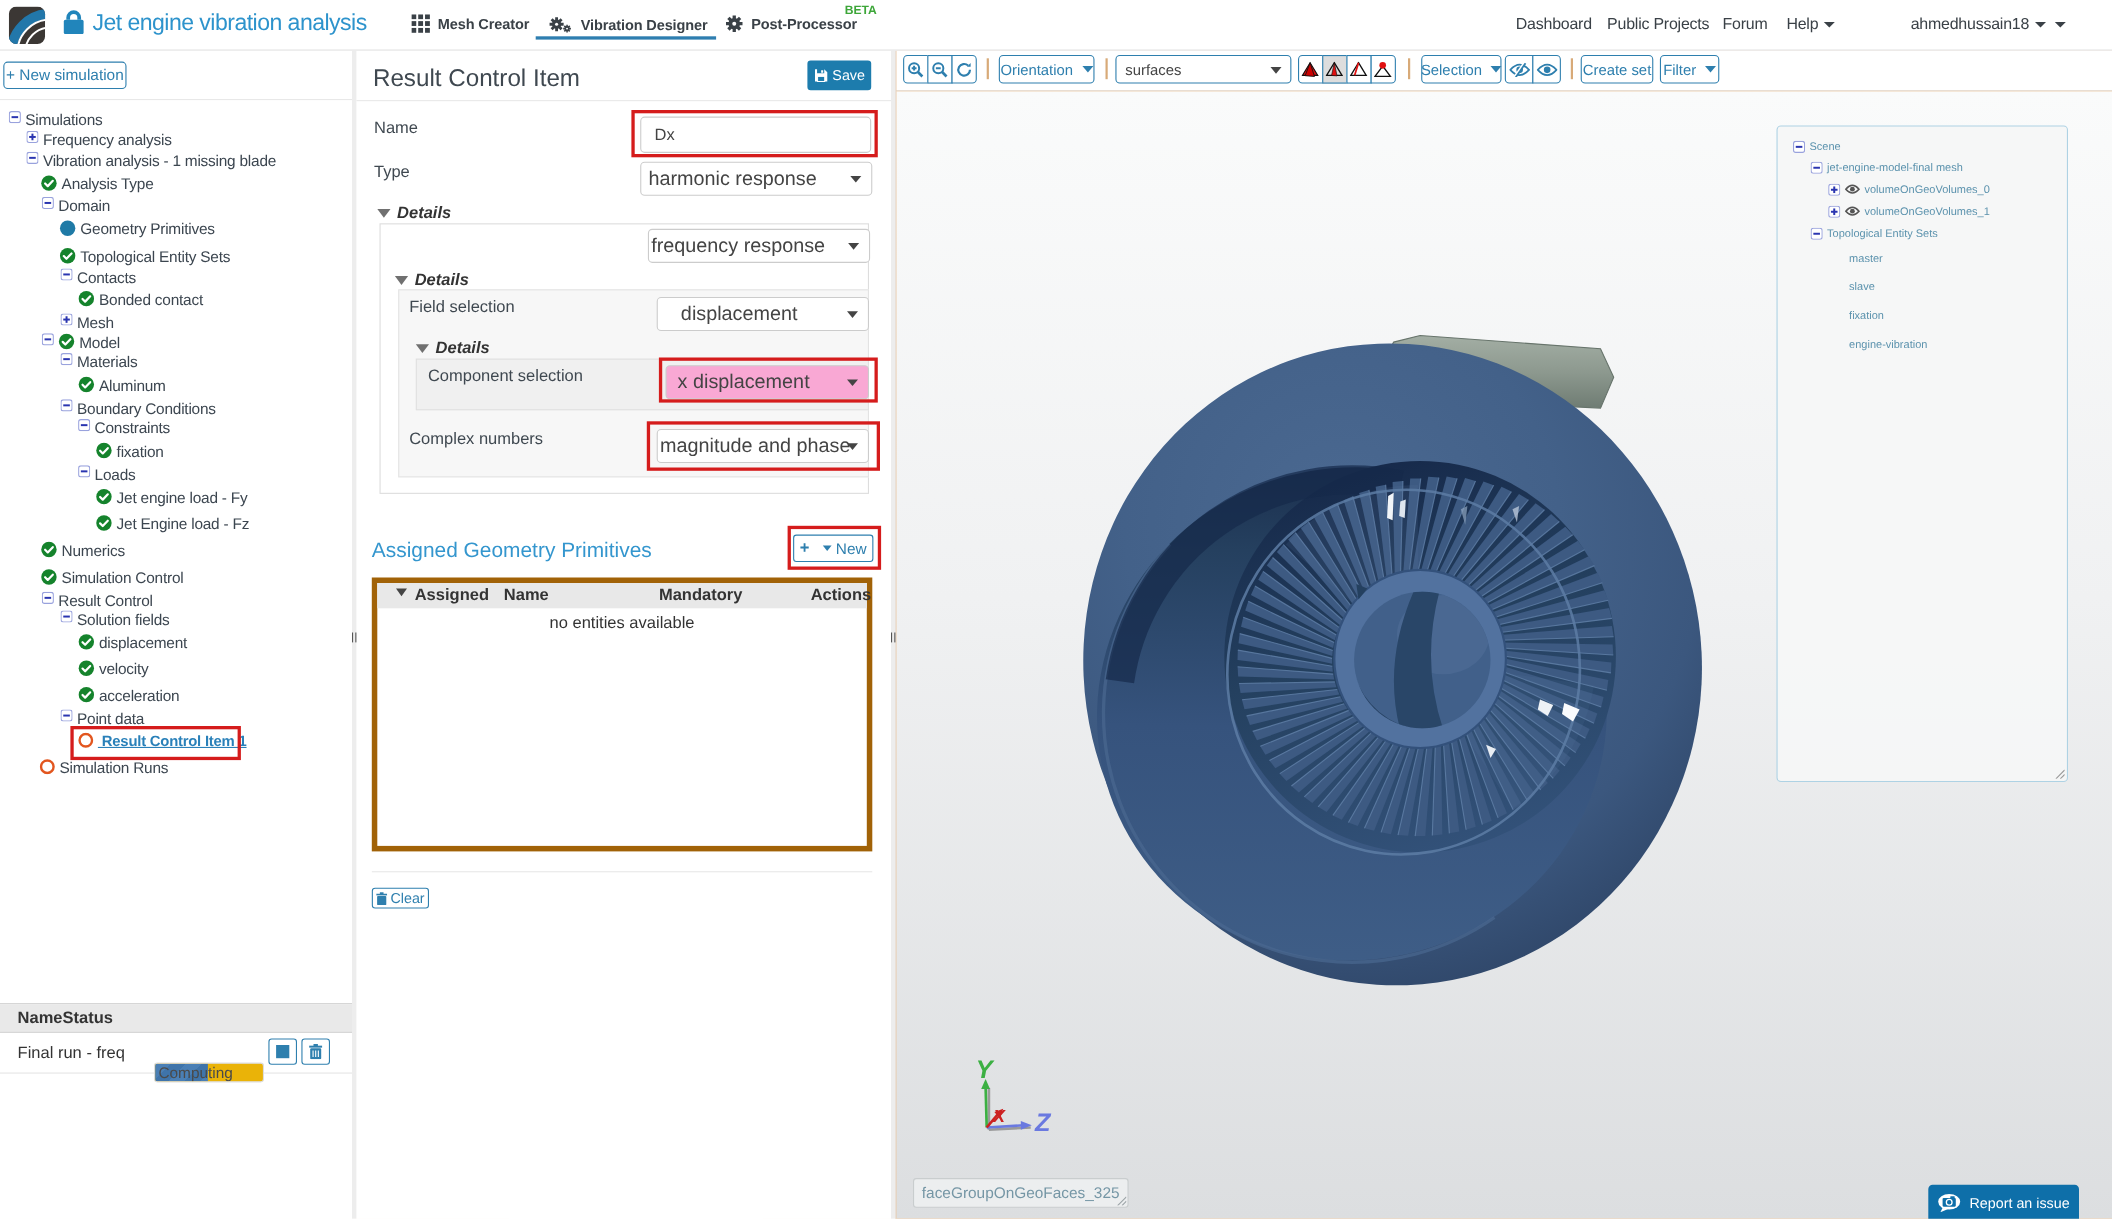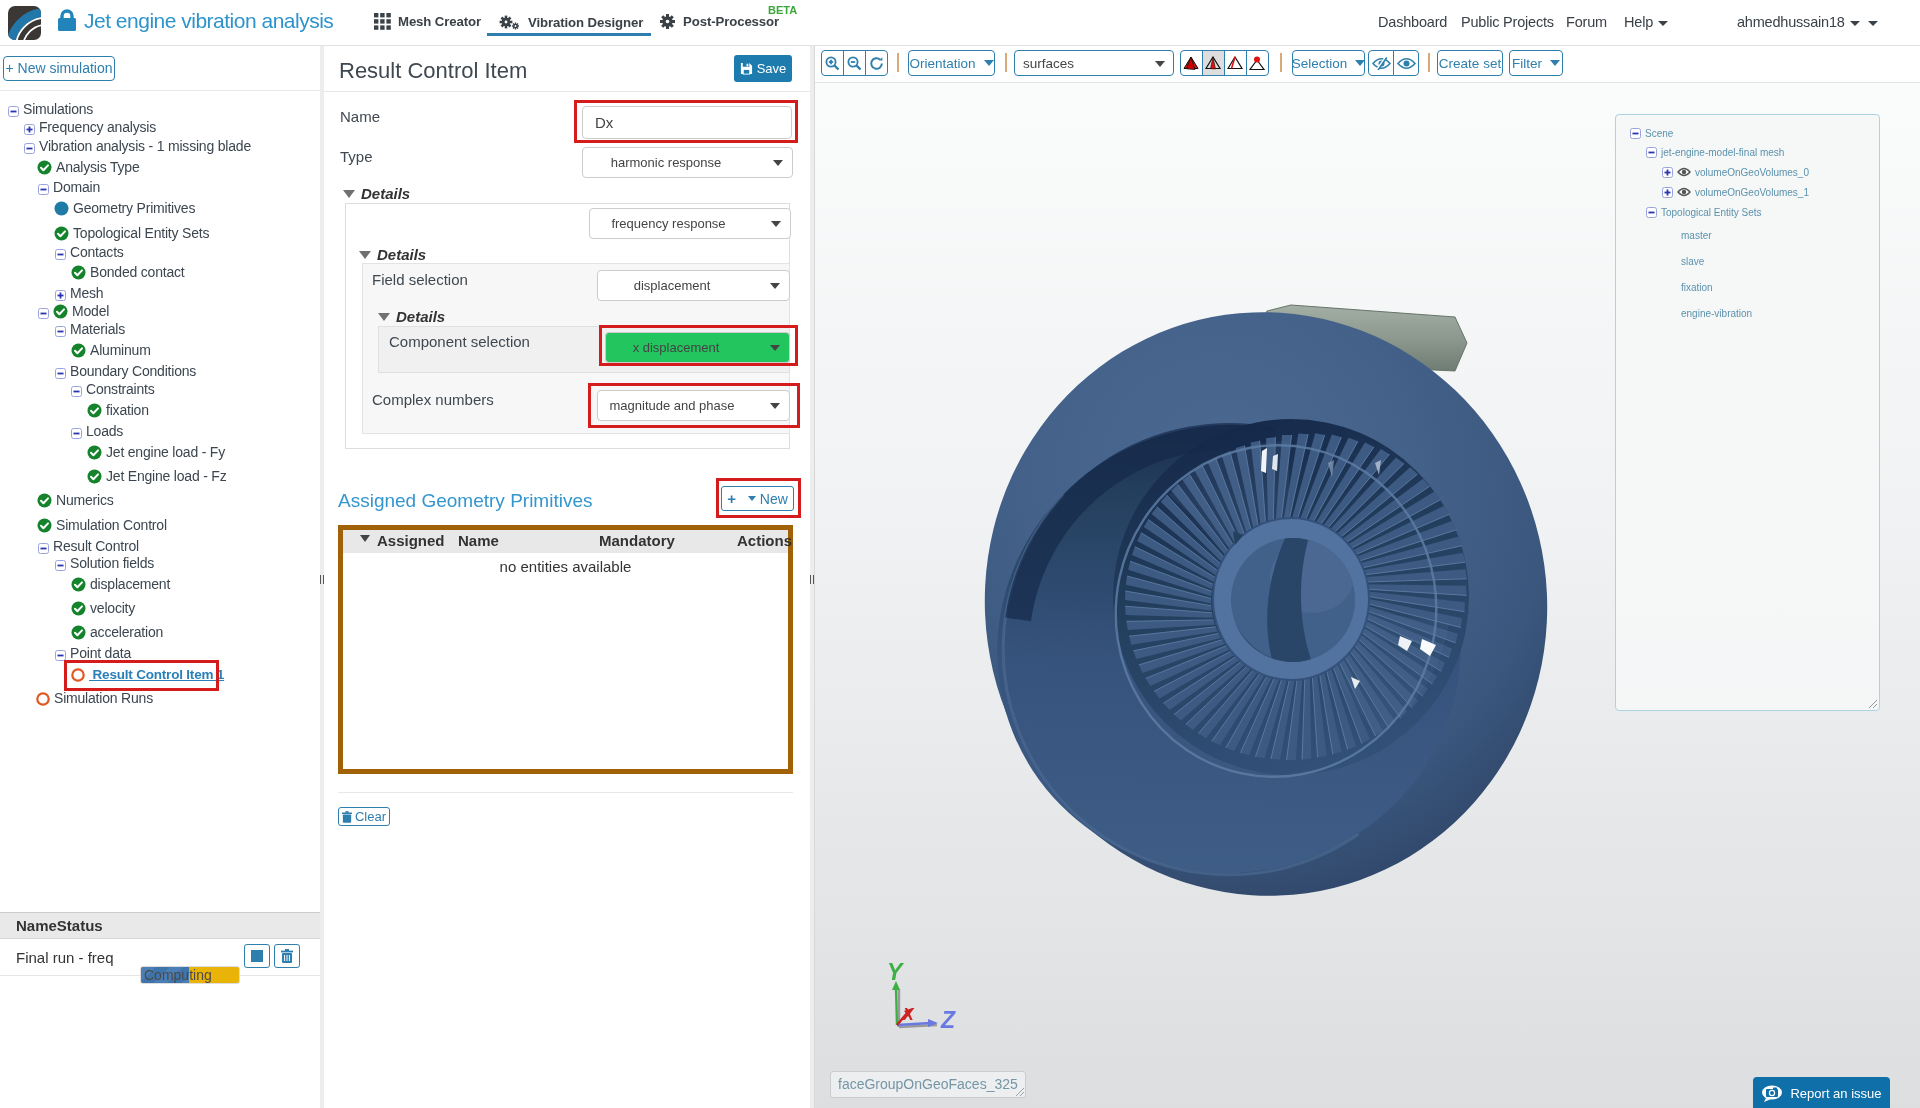--- a/index.html
+++ b/index.html
@@ -11,21 +11,21 @@
   border-bottom:1px solid #e2e2e2;z-index:50}
 #topbar .title{position:absolute;left:84px;top:9px;font-size:21px;letter-spacing:-0.5px;color:#2d93cc}
 .navitem{position:absolute;top:13px;font-size:13.2px;letter-spacing:-0.1px;color:#3a4147;display:flex;align-items:center;gap:7px;font-weight:700;white-space:nowrap}
 .navitem svg{flex:0 0 auto}
 .navright{position:absolute;top:14px;font-size:14.5px;letter-spacing:-0.2px;color:#3a4147;white-space:nowrap}
 .caret{display:inline-block;width:0;height:0;border-left:5px solid transparent;border-right:5px solid transparent;border-top:5px solid #3a4147;vertical-align:middle;margin-left:5px}
 
 #sidebar{position:absolute;left:0;top:46px;width:320px;height:1062px;background:#fff;z-index:10}
 #newsim{position:absolute;left:3px;top:10px;width:112px;height:25px;border:1px solid #2e7fae;border-radius:4px;
   color:#2e7fae;font-size:14px;text-align:center;line-height:23px;background:#fff}
-.trow{position:absolute;height:16px;display:flex;align-items:flex-end;font-size:14px;letter-spacing:-0.2px;color:#3c4650;white-space:nowrap}
+.trow{position:absolute;height:16px;display:flex;align-items:flex-start;font-size:14px;letter-spacing:-0.2px;color:#3c4650;white-space:nowrap}
 .trow .ic{margin-right:4px;display:flex}
 #sidebar .sep{position:absolute;left:0;top:44px;width:320px;height:1px;background:#e8e8e8}
 
 #jobstatus{position:absolute;left:0;top:866px;width:320px;height:196px;border-top:1px solid #ccc;background:#fff}
 #jobstatus .hd{height:35px;background:#f6f6f6;border-bottom:1px solid #e0e0e0;color:#3496ce;font-size:16px;line-height:35px;padding-left:16px}
 #jobstatus .thead{height:26px;background:#e9e9e9;border-bottom:1px solid #d5d5d5;font-size:15px;font-weight:700;color:#333}
 #jobstatus .thead span{display:inline-block;line-height:26px}
 #jobstatus .row{height:37px;border-bottom:1px solid #e5e5e5;position:relative}
 .pbar{position:absolute;left:140px;top:27px;width:100px;height:18px;background:#eab308;border:1px solid #ddd;border-radius:3px;overflow:hidden}
 .pbar .fill{position:absolute;left:0;top:0;height:100%;width:48px;background:repeating-linear-gradient(135deg,#4a7fb5 0 10px,#3f74aa 10px 20px)}
@@ -35,21 +35,21 @@
 .vsplit{position:absolute;top:46px;width:4px;height:1062px;background:#ededed;z-index:20}
 .vsplit .grip{position:absolute;top:529px;left:0px;width:4px;height:9px;
   border-left:1px solid #555;border-right:1px solid #555;background:transparent}
 
 #mid{position:absolute;left:324px;top:46px;width:486px;height:1062px;background:#fff;z-index:5}
 #mid h1{font-size:22px;font-weight:400;color:#3f4850;position:absolute;left:15px;top:12px}
 #savebtn{position:absolute;left:410px;top:9px;width:58px;height:27px;background:#1d7cad;border-radius:3px;
   color:#fff;font-size:13px;display:flex;align-items:center;justify-content:center;gap:4px}
 #mid .hr1{position:absolute;left:0;top:45px;width:486px;height:1px;background:#e8e8e8}
 .flabel{position:absolute;font-size:15px;color:#3f4850}
-.sel{position:absolute;height:31px;border:1px solid #ccc;border-radius:4px;background:#fff;font-size:13px;color:#444}
+.sel{position:absolute;height:31px;border:1px solid #ccc;border-radius:4px;background:#fff;font-size:18px;color:#444}
 .sel .txt{position:absolute;left:2px;right:45px;top:0;bottom:0;text-align:center;line-height:29px;white-space:nowrap}
 .sel .ar{position:absolute;right:9px;top:12px;width:0;height:0;border-left:5px solid transparent;border-right:5px solid transparent;border-top:6px solid #444}
 .redbox{position:absolute;border:3px solid #d51c1c;z-index:9}
 .dtl{position:absolute;font-size:15px;font-style:italic;font-weight:700;color:#333;display:flex;align-items:center;gap:6px}
 .dtl:before{content:"";width:0;height:0;border-left:6px solid transparent;border-right:6px solid transparent;border-top:8px solid #707070}
 .panelbox{position:absolute;border:1px solid #ddd}
 
 #agp-h{position:absolute;left:14px;top:444px;font-size:19px;color:#3496ce}
 #newbtn{position:absolute;left:397px;top:440px;width:73px;height:25px;border:1px solid #2e7fae;border-radius:3px;background:#fff;
   color:#2e7fae;font-size:14px;display:flex;align-items:center;justify-content:center;gap:4px}
@@ -414,21 +414,21 @@
   <div class="panelbox" style="left:38px;top:217px;width:428px;height:171px;background:#f7f7f7;border-color:#e3e3e3"></div>
   <div class="flabel" style="left:48px;top:225px">Field selection</div>
   <div class="sel" style="left:273px;top:224px;width:193px">
       <span class="txt">displacement</span>
       <span class="ar"></span>
     </div>
   <div class="dtl" style="left:54px;top:262px">Details</div>
   <div class="panelbox" style="left:54px;top:280px;width:412px;height:47px;background:#f0f0f0;border-color:#e0e0e0"></div>
   <div class="flabel" style="left:65px;top:287px">Component selection</div>
   <div class="redbox" style="left:275px;top:279px;width:199px;height:41px"></div>
-  <div class="sel" style="left:281px;top:286px;width:185px;background:#22c55e">
+  <div class="sel" style="left:281px;top:286px;width:185px;background:#f9a8d4">
       <span class="txt">x displacement</span>
       <span class="ar"></span>
     </div>
   <div class="flabel" style="left:48px;top:345px">Complex numbers</div>
   <div class="redbox" style="left:264px;top:337px;width:212px;height:45px"></div>
   <div class="sel" style="left:273px;top:344px;width:193px">
       <span class="txt">magnitude and phase</span>
       <span class="ar"></span>
     </div>
   <div id="agp-h">Assigned Geometry Primitives</div>

